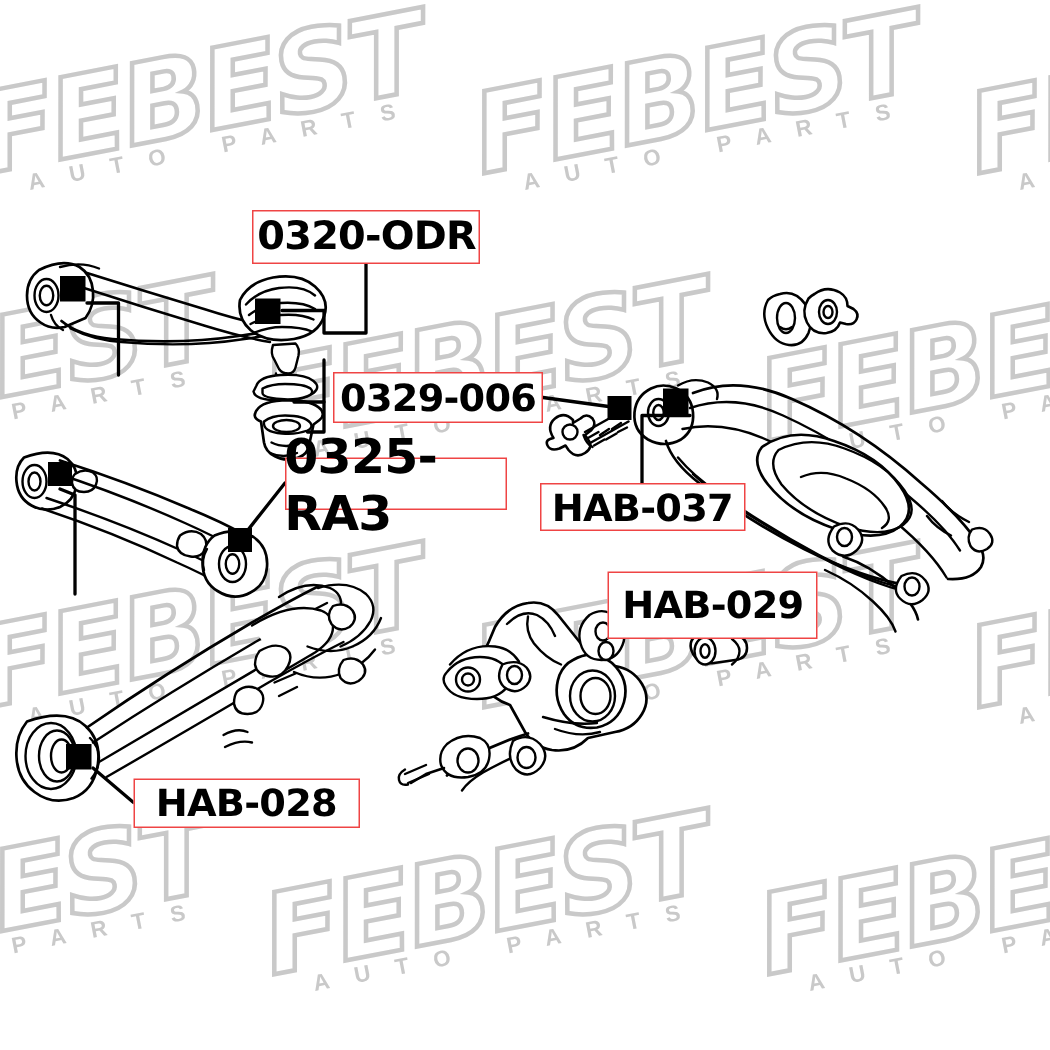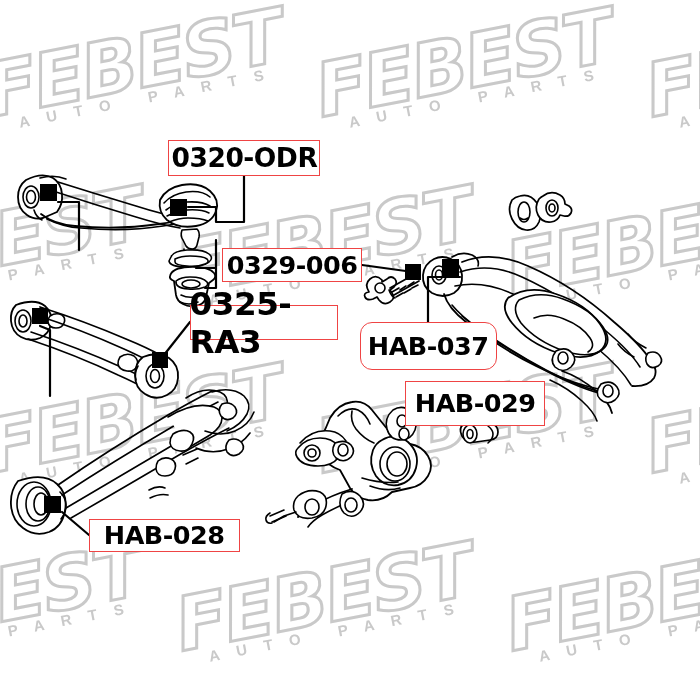--- a/index.html
+++ b/index.html
@@ -296,21 +296,21 @@
 
 
   <div class="label" style="left:222px;top:248px;width:140px;height:34px;font-size:25px;">
     <span>0329-006</span>
   </div>
 
   <div class="label" style="left:190px;top:305px;width:148px;height:35px;font-size:32px;">
     <span>0325-RA3</span>
   </div>
 
-  <div class="label" style="left:360px;top:322px;width:137px;height:48px;font-size:25px;border-radius:12px;">
+  <div class="label" style="left:360px;top:322px;width:137px;height:32px;font-size:25px;">
     <span>HAB-037</span>
   </div>
 
   <div class="label" style="left:405px;top:381px;width:140px;height:45px;font-size:25px;">
     <span>HAB-029</span>
   </div>
 
 
   <div class="label" style="left:89px;top:519px;width:151px;height:33px;font-size:25px;">
     <span>HAB-028</span>

